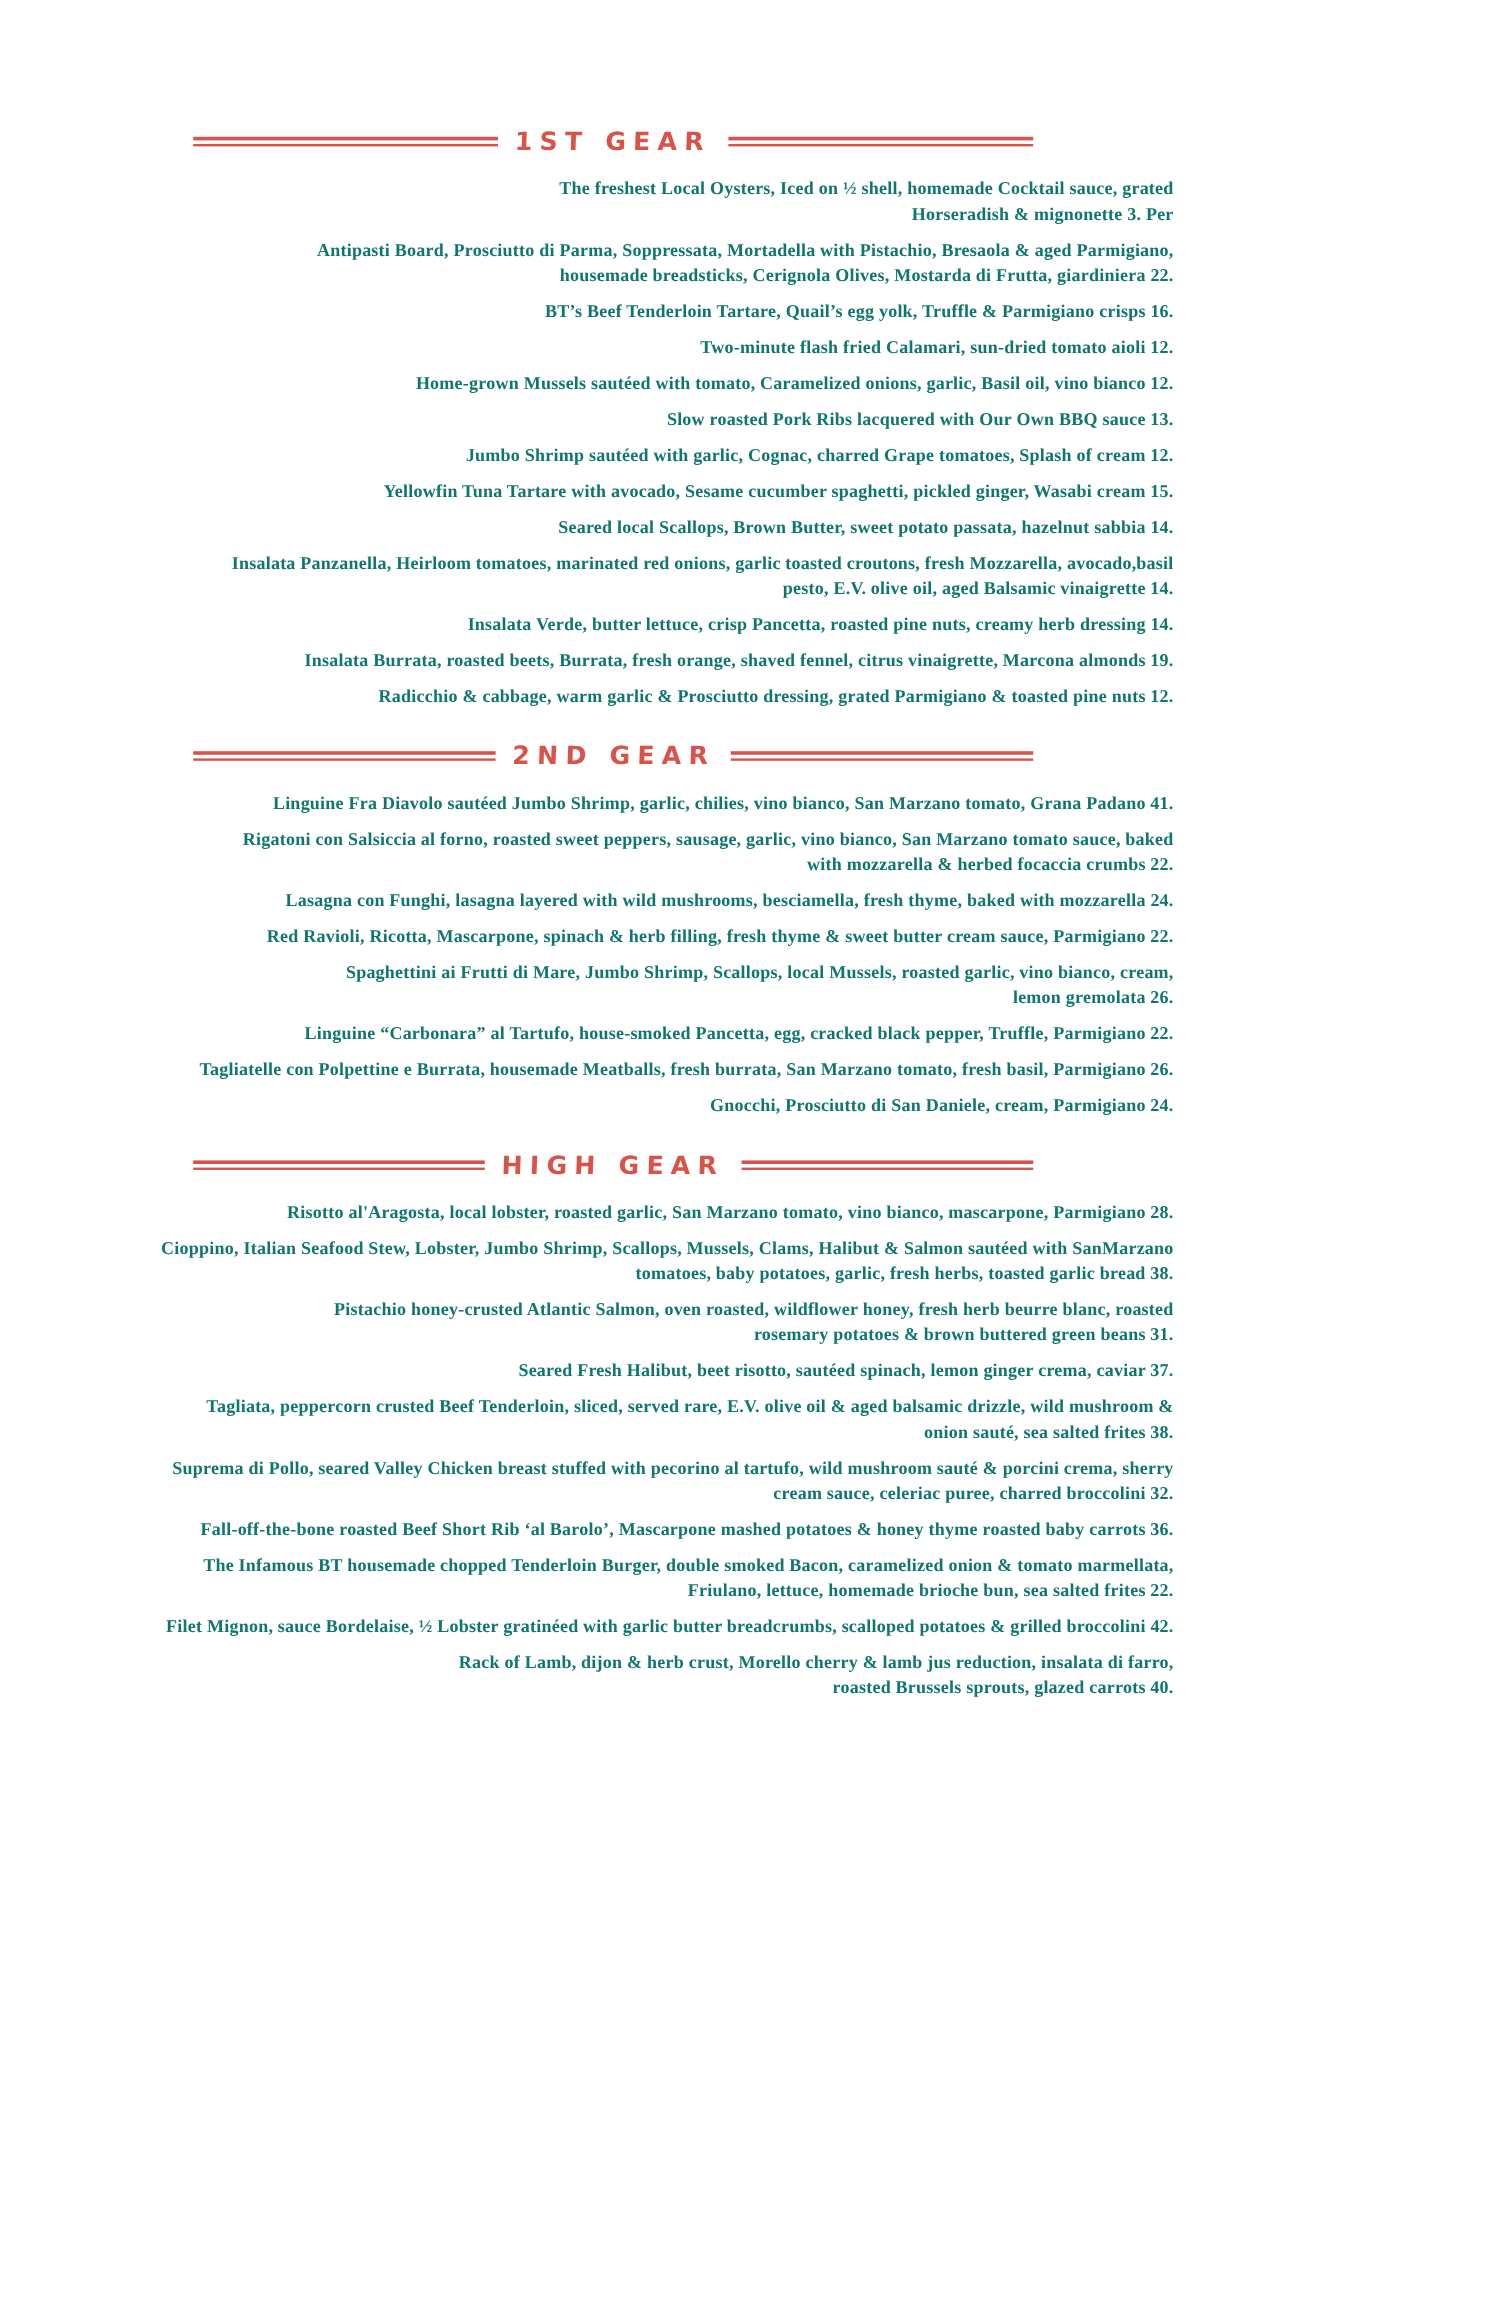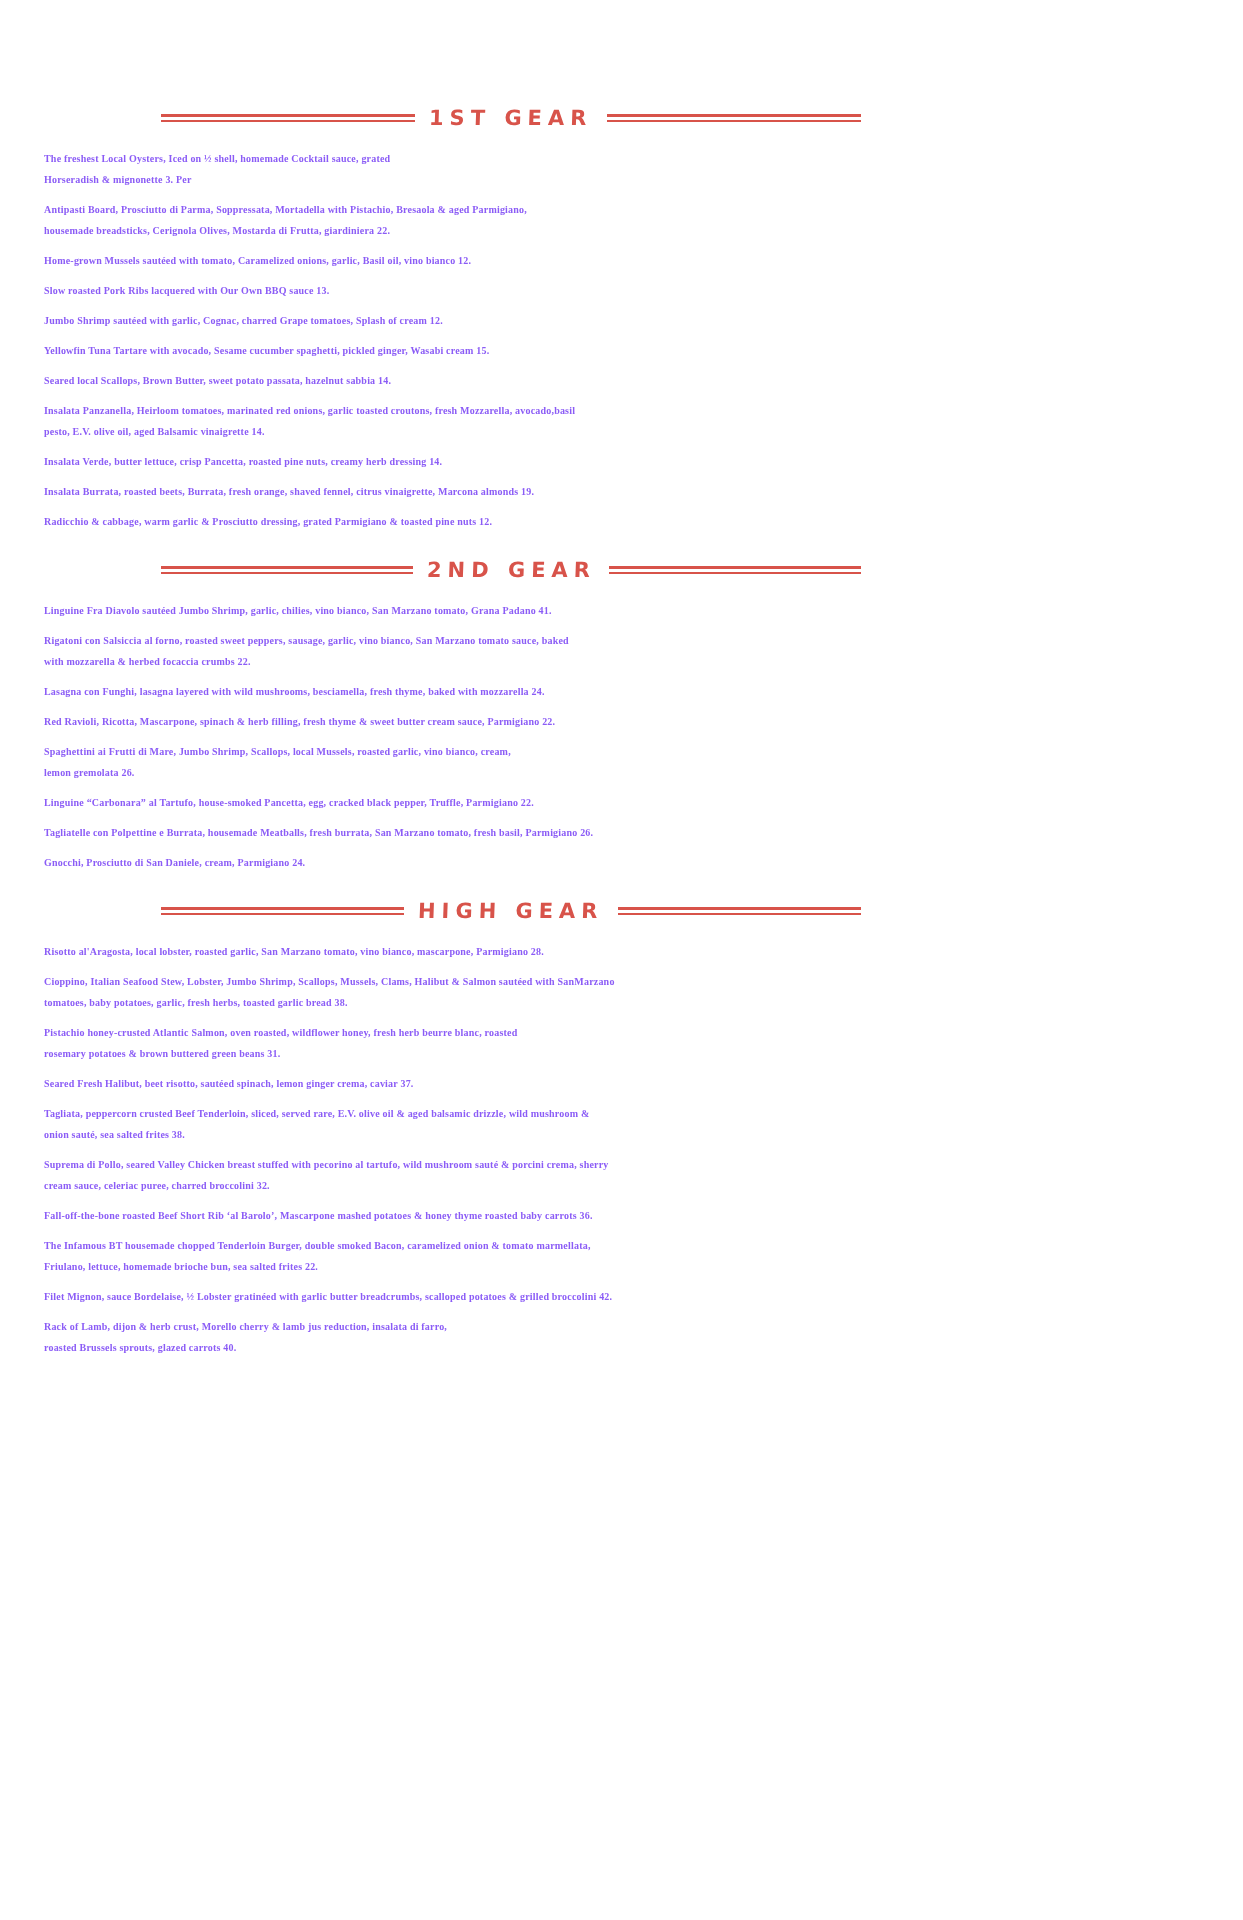--- a/index.html
+++ b/index.html
@@ -40,25 +40,25 @@
     font-weight: bold;
     font-size: 21px;
     letter-spacing: 6px;
     color: var(--accent, #d8534a);
     white-space: nowrap;
     transform: skewX(-2deg);
   }
   .items { }
   .menu-item {
     white-space: pre-line;
-    text-align: left;
-    font-size: 10px;
+    text-align: right;
+    font-size: 15px;
     line-height: 21px;
     font-weight: bold;
-    color: #8b5cf6;
+    color: #0f766e;
     letter-spacing: 0.2px;
     margin-bottom: 9px;
   }
 </style>
 </head>
 <body style="color: rgb(21, 21, 21);">
 
 <div class="page">
   <div class="menu" id="menu-sections">
   <section class="menu-section">
@@ -67,21 +67,23 @@
       <h2 class="section-title">1ST GEAR</h2>
       <span class="rule"></span>
     </header>
     <div class="items">
   <p class="menu-item">The freshest Local Oysters, Iced on ½ shell, homemade Cocktail sauce, grated
 Horseradish &amp; mignonette  3. Per</p>
 
   <p class="menu-item">Antipasti Board, Prosciutto di Parma, Soppressata, Mortadella with Pistachio, Bresaola &amp; aged Parmigiano,
 housemade breadsticks, Cerignola Olives, Mostarda di Frutta, giardiniera 22.</p>
 
+  <p class="menu-item">BT’s Beef Tenderloin Tartare, Quail’s egg yolk, Truffle &amp; Parmigiano crisps 16.</p>
 
+  <p class="menu-item">Two-minute flash fried Calamari, sun-dried tomato aioli 12.</p>
 
   <p class="menu-item">Home-grown Mussels sautéed with tomato, Caramelized onions, garlic, Basil oil, vino bianco 12.</p>
 
   <p class="menu-item">Slow roasted Pork Ribs lacquered with Our Own BBQ sauce  13.</p>
 
   <p class="menu-item">Jumbo Shrimp sautéed with garlic, Cognac, charred Grape tomatoes, Splash of cream 12.</p>
 
   <p class="menu-item">Yellowfin Tuna Tartare with avocado, Sesame cucumber spaghetti, pickled ginger, Wasabi cream 15.</p>
 
   <p class="menu-item">Seared local Scallops, Brown Butter, sweet potato passata, hazelnut sabbia 14.</p>

